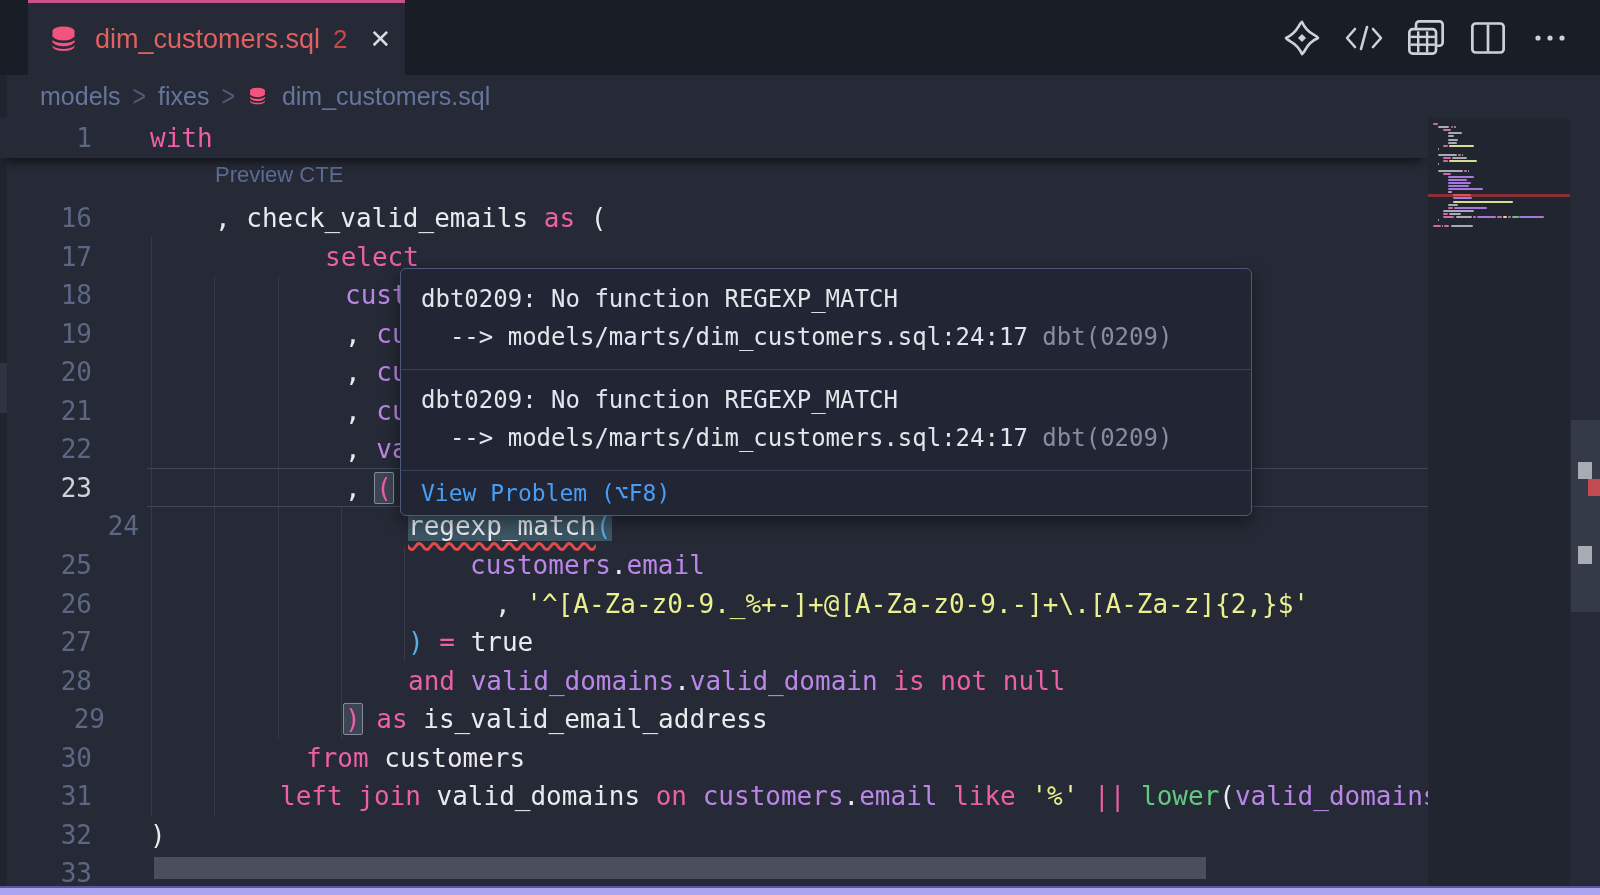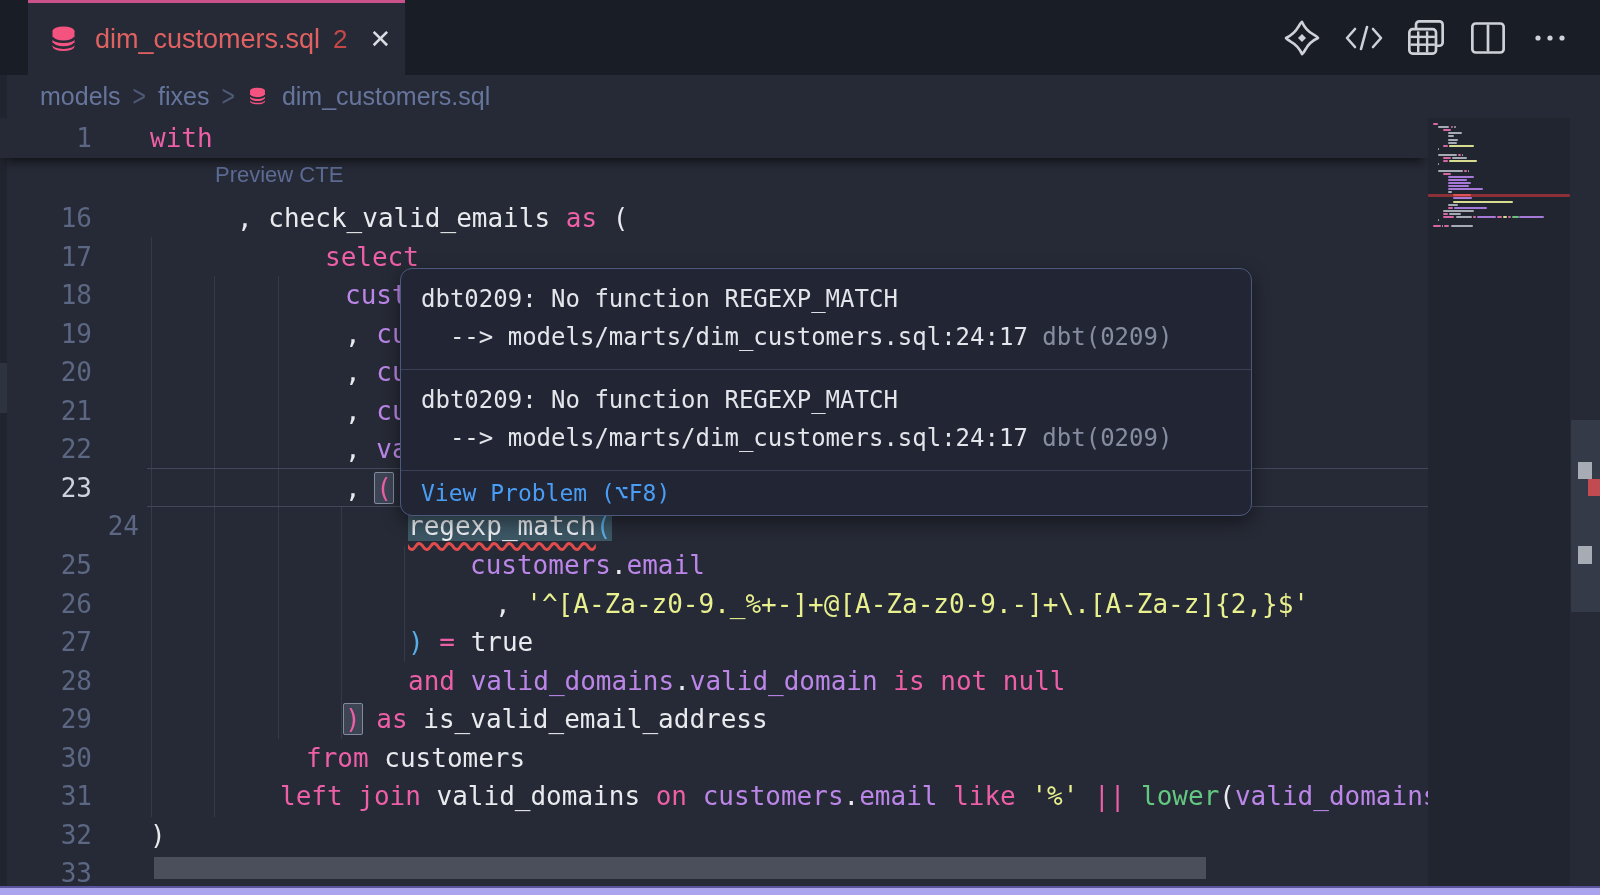--- a/index.html
+++ b/index.html
@@ -38,21 +38,21 @@
   .c-parhl{color:#58aee8;background:#3d5765;}
   .bx{border:1px solid #828b9d;background:#3d4454;border-radius:2px;margin:-1px -2px;padding:0 1px;}
   .codelens{position:absolute;left:215px;top:44px;font-family:"Liberation Sans",sans-serif;
             font-size:22px;color:#5d6b94;z-index:2;cursor:pointer;}
   .sticky{position:absolute;left:0;top:0;width:1428px;height:40px;background:#262a36;z-index:5;
           box-shadow:0 9px 10px -5px rgba(0,0,0,.55);}
   .sticky .gut{line-height:40px;}
   .sticky .crow{line-height:40px;}
   
   .tooltip{position:absolute;left:400px;top:150px;width:852px;background:#222634;
-           border:1.5px solid #4d587c;border-radius:12px;z-index:10;box-sizing:border-box;
+           border:1.5px solid #4d587c;border-radius:6px;z-index:10;box-sizing:border-box;
            box-shadow:0 6px 18px rgba(0,0,0,.45);}
   .tt-msg{padding:11px 20px 13px 20px;font-size:24px;line-height:38px;color:#e3e5ea;
           font-family:"DejaVu Sans Mono","Liberation Mono",monospace;white-space:pre;}
   .tt-msg + .tt-msg{border-top:1px solid #3a4154;}
   .tt-dim{color:#878da0;}
   .tt-actions{border-top:1px solid #3a4154;display:flex;align-items:center;gap:60px;
               padding:9px 20px;font-size:23px;}
   .tt-link{color:#4a9df5;cursor:pointer;}
   .tt-nofix{color:#e3e5e9;}
   
@@ -160,28 +160,28 @@
         <div class="gut" style="top: 196.65px;">19</div>
         <div class="gut" style="top: 235.2px;">20</div>
         <div class="gut" style="top: 273.75px;">21</div>
         <div class="gut" style="top: 312.3px;">22</div>
         <div class="gut act" style="top: 350.85px;">23</div>
         <div class="gut" style="top: 389.4px; margin-left: 47px;">24</div>
         <div class="gut" style="top: 427.95px;">25</div>
         <div class="gut" style="top: 466.5px;">26</div>
         <div class="gut" style="top: 505.05px;">27</div>
         <div class="gut" style="top: 543.6px;">28</div>
-        <div class="gut" style="top: 582.15px;">29</div>
+        <div class="gut" style="top: 582.15px; padding-left: 13px;">29</div>
         <div class="gut" style="top: 620.7px;">30</div>
         <div class="gut" style="top: 659.25px;">31</div>
         <div class="gut" style="top: 697.8px;">32</div>
         <div class="gut" style="top: 736.35px;">33</div>
       </div>
     <div id="code">
-        <div class="crow" style="left: 215px; top: 81px; margin-left: 22px;"><span class="c-pl">, </span><span class="c-id">check_valid_emails</span><span class="c-pl"> </span><span class="c-kw">as</span><span class="c-pl"> (</span></div>
+        <div class="crow" style="left: 215px; top: 81px;"><span class="c-pl">, </span><span class="c-id">check_valid_emails</span><span class="c-pl"> </span><span class="c-kw">as</span><span class="c-pl"> (</span></div>
         <div class="crow" style="left: 280px; top: 119.55px; margin-left: 45px;"><span class="c-kw">select</span></div>
         <div class="crow" style="left: 345px; top: 158.1px;"><span class="c-col">cust</span></div>
         <div class="crow" style="left: 345px; top: 196.65px;"><span class="c-pl">, </span><span class="c-col">cu</span></div>
         <div class="crow" style="left: 345px; top: 235.2px;"><span class="c-pl">, </span><span class="c-col">cu</span></div>
         <div class="crow" style="left: 345px; top: 273.75px;"><span class="c-pl">, </span><span class="c-col">cu</span></div>
         <div class="crow" style="left: 345px; top: 312.3px;"><span class="c-pl">, </span><span class="c-col">va</span></div>
         <div class="crow" style="left: 345px; top: 350.85px;"><span class="c-pl">, </span><span class="c-kw bx">(</span></div>
         <div class="crow" style="left: 408px; top: 389.4px;"><span class="c-err">regexp_match</span><span class="c-parhl">(</span></div>
         <div class="crow" style="left: 470px; top: 427.95px;"><span class="c-col">customers</span><span class="c-pl">.</span><span class="c-col">email</span></div>
         <div class="crow" style="left: 470px; top: 466.5px; margin-left: 25px;"><span class="c-pl">, </span><span class="c-str">'^[A-Za-z0-9._%+-]+@[A-Za-z0-9.-]+\.[A-Za-z]{2,}$'</span></div>

